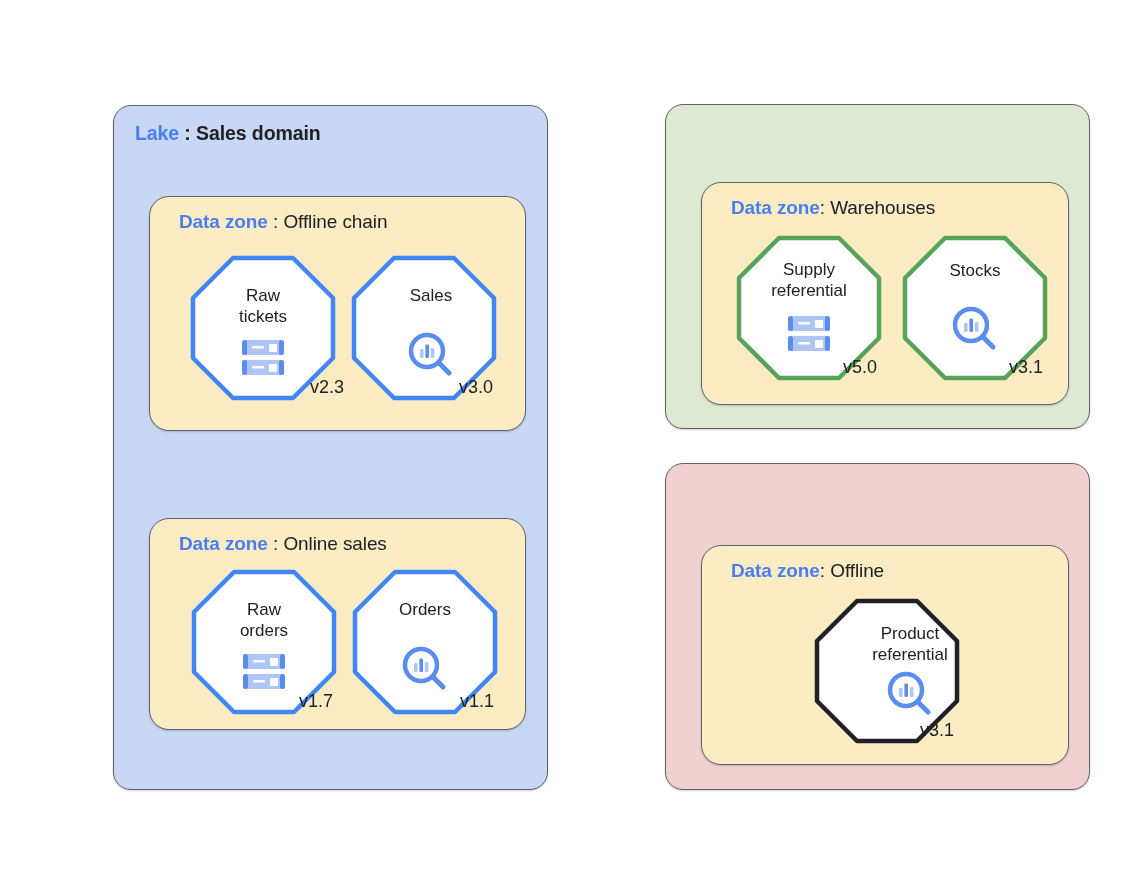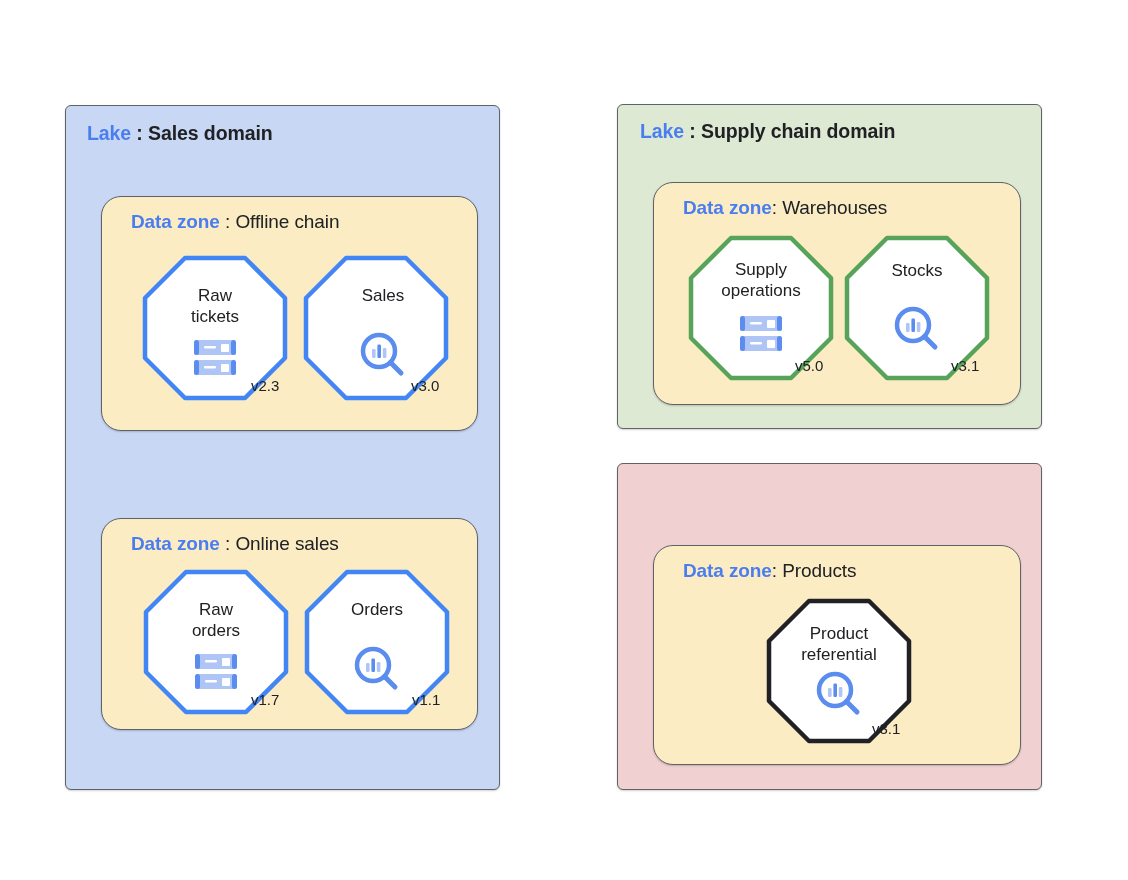--- a/index.html
+++ b/index.html
@@ -19,23 +19,24 @@
     position: absolute;
     left: 0; top: 0;
     width: 1128px;
     height: 880px;
   }
 
   
   .lake {
     position: absolute;
     border: 1.5px solid #5f6368;
-    border-radius: 6px;
+    border-radius: 18px;
     box-sizing: border-box;
     box-shadow: 0 1px 2px rgba(0,0,0,0.18);
+    margin-left: 48px;
   }
   .lake-title {
     position: absolute;
     font-size: 19.5px;
     font-weight: bold;
     letter-spacing: -0.1px;
     white-space: nowrap;
     color: #202124;
   }
   .lake-title .kw { color: #4a7ef0; }
@@ -78,21 +79,21 @@
     white-space: pre-line;
     pointer-events: none;
   }
   .product .picon {
     position: absolute;
     left: 50%;
     transform: translateX(-50%);
   }
   .product .pver {
     position: absolute;
-    font-size: 15px;
+    font-size: 18px;
     color: #202124;
     white-space: nowrap;
   }
 </style>
 </head>
 <body>
 
 <div id="canvas">
 
   <div class="lake" style="left:65px; top:105px; width:435px; height:685px; background:#c8d7f4;">
@@ -121,21 +122,21 @@
               <rect x="12" y="7" width="12" height="2.6" rx="1.3" fill="#ffffff"></rect>
               <rect x="29" y="5" width="8" height="8" rx="1" fill="#ffffff"></rect>
               <rect x="2" y="21" width="42" height="15" rx="2.5" fill="#aec5f5"></rect>
               <rect x="2" y="21" width="5" height="15" rx="2.5" fill="#5b8def"></rect>
               <rect x="39" y="21" width="5" height="15" rx="2.5" fill="#5b8def"></rect>
               <rect x="12" y="27" width="12" height="2.6" rx="1.3" fill="#ffffff"></rect>
               <rect x="29" y="25" width="8" height="8" rx="1" fill="#ffffff"></rect>
             </g>
           </svg>
         </div>
-        <div class="pver" style="left:109px; top:122px;">v2.3</div>
+        <div class="pver" style="left:120px; top:122px;">v2.3</div>
       </div>
 
       <div class="product" style="left:201px; top:58px; width:160px; height:146px;">
         <svg class="oct" width="146" height="146" viewBox="0 0 146 146">
           <polygon points="43,3 103,3 143,43 143,103 103,143 43,143 3,103 3,43" fill="#ffffff" stroke="#4285f4" stroke-width="4.5" stroke-linejoin="round"></polygon>
         </svg>
         <div class="plabel" style="top:30px;">Sales</div>
         <div class="picon" style="top:76px;">
           <svg width="48" height="48" viewBox="0 0 48 48">
             <circle cx="20" cy="20" r="16" fill="none" stroke="#5b8def" stroke-width="4.5"></circle>
@@ -193,55 +194,52 @@
             <line x1="31.5" y1="31.5" x2="42" y2="42" stroke="#5b8def" stroke-width="5" stroke-linecap="round"></line>
           </svg>
         </div>
         <div class="pver" style="left:108px; top:122px;text-align:right;">v1.1</div>
       </div>
     </div>
   </div>
 
   <div class="lake" style="left:617px; top:104px; width:425px; height:325px; background:#dde9d3;">
 
-    <div class="lake-title" style="left:22px; top:15px;">
-      <span class="kw">Lake</span><span> : </span><span>Supply chain domain</span>
-    </div>
 
     <div class="zone" style="left:35px; top:77px; width:368px; height:223px;padding-left:32px;">
       <div class="zone-title" style="left:29px; top:14px;">
         <span class="kw">Data zone</span><span>: </span><span>Warehouses</span>
       </div>
 
       <div class="product" style="left:34px; top:52px; width:146px; height:146px;">
         <svg class="oct" width="146" height="146" viewBox="0 0 146 146">
           <polygon points="43,3 103,3 143,43 143,103 103,143 43,143 3,103 3,43" fill="#ffffff" stroke="#57a35a" stroke-width="4.5" stroke-linejoin="round"></polygon>
         </svg>
         <div class="plabel" style="top:24px;">Supply
-operations</div>
+referential</div>
         <div class="picon" style="top:80px;">
           <svg width="46" height="38" viewBox="0 0 46 38">
             <g>
               <rect x="2" y="1" width="42" height="15" rx="2.5" fill="#aec5f5"></rect>
               <rect x="2" y="1" width="5" height="15" rx="2.5" fill="#5b8def"></rect>
               <rect x="39" y="1" width="5" height="15" rx="2.5" fill="#5b8def"></rect>
               <rect x="12" y="7" width="12" height="2.6" rx="1.3" fill="#ffffff"></rect>
               <rect x="29" y="5" width="8" height="8" rx="1" fill="#ffffff"></rect>
               <rect x="2" y="21" width="42" height="15" rx="2.5" fill="#aec5f5"></rect>
               <rect x="2" y="21" width="5" height="15" rx="2.5" fill="#5b8def"></rect>
               <rect x="39" y="21" width="5" height="15" rx="2.5" fill="#5b8def"></rect>
               <rect x="12" y="27" width="12" height="2.6" rx="1.3" fill="#ffffff"></rect>
               <rect x="29" y="25" width="8" height="8" rx="1" fill="#ffffff"></rect>
             </g>
           </svg>
         </div>
         <div class="pver" style="left:107px; top:122px;">v5.0</div>
       </div>
 
-      <div class="product" style="left:190px; top:52px; width:146px; height:132px;">
+      <div class="product" style="left:200px; top:52px; width:146px; height:132px;">
         <svg class="oct" width="146" height="146" viewBox="0 0 146 146">
           <polygon points="43,3 103,3 143,43 143,103 103,143 43,143 3,103 3,43" fill="#ffffff" stroke="#57a35a" stroke-width="4.5" stroke-linejoin="round"></polygon>
         </svg>
         <div class="plabel" style="top:25px;">Stocks</div>
         <div class="picon" style="top:70px;">
           <svg width="48" height="48" viewBox="0 0 48 48">
             <circle cx="20" cy="20" r="16" fill="none" stroke="#5b8def" stroke-width="4.5"></circle>
             <rect x="13" y="18" width="3.6" height="9" rx="1.2" fill="#aec5f5"></rect>
             <rect x="18.4" y="13.5" width="3.6" height="13.5" rx="1.2" fill="#5b8def"></rect>
             <rect x="23.8" y="17" width="3.6" height="10" rx="1.2" fill="#aec5f5"></rect>
@@ -251,24 +249,24 @@
         <div class="pver" style="left:107px; top:122px;">v3.1</div>
       </div>
     </div>
   </div>
 
   <div class="lake" style="left:617px; top:463px; width:425px; height:327px; background:#f0d0d0;">
 
 
     <div class="zone" style="left:35px; top:81px; width:368px; height:220px;">
       <div class="zone-title" style="left:29px; top:14px;">
-        <span class="kw">Data zone</span><span>: </span><span>Products</span>
-      </div>
-
-      <div class="product" style="left:112px; top:52px; width:146px; height:150px;">
+        <span class="kw">Data zone</span><span>: </span><span>Offline</span>
+      </div>
+
+      <div class="product" style="left:112px; top:52px; width:146px; height:150px;padding-left:46px;">
         <svg class="oct" width="146" height="146" viewBox="0 0 146 146">
           <polygon points="43,3 103,3 143,43 143,103 103,143 43,143 3,103 3,43" fill="#ffffff" stroke="#202124" stroke-width="4.5" stroke-linejoin="round"></polygon>
         </svg>
         <div class="plabel" style="top:25px;">Product
 referential</div>
         <div class="picon" style="top:72px;">
           <svg width="48" height="48" viewBox="0 0 48 48">
             <circle cx="20" cy="20" r="16" fill="none" stroke="#5b8def" stroke-width="4.5"></circle>
             <rect x="13" y="18" width="3.6" height="9" rx="1.2" fill="#aec5f5"></rect>
             <rect x="18.4" y="13.5" width="3.6" height="13.5" rx="1.2" fill="#5b8def"></rect>

